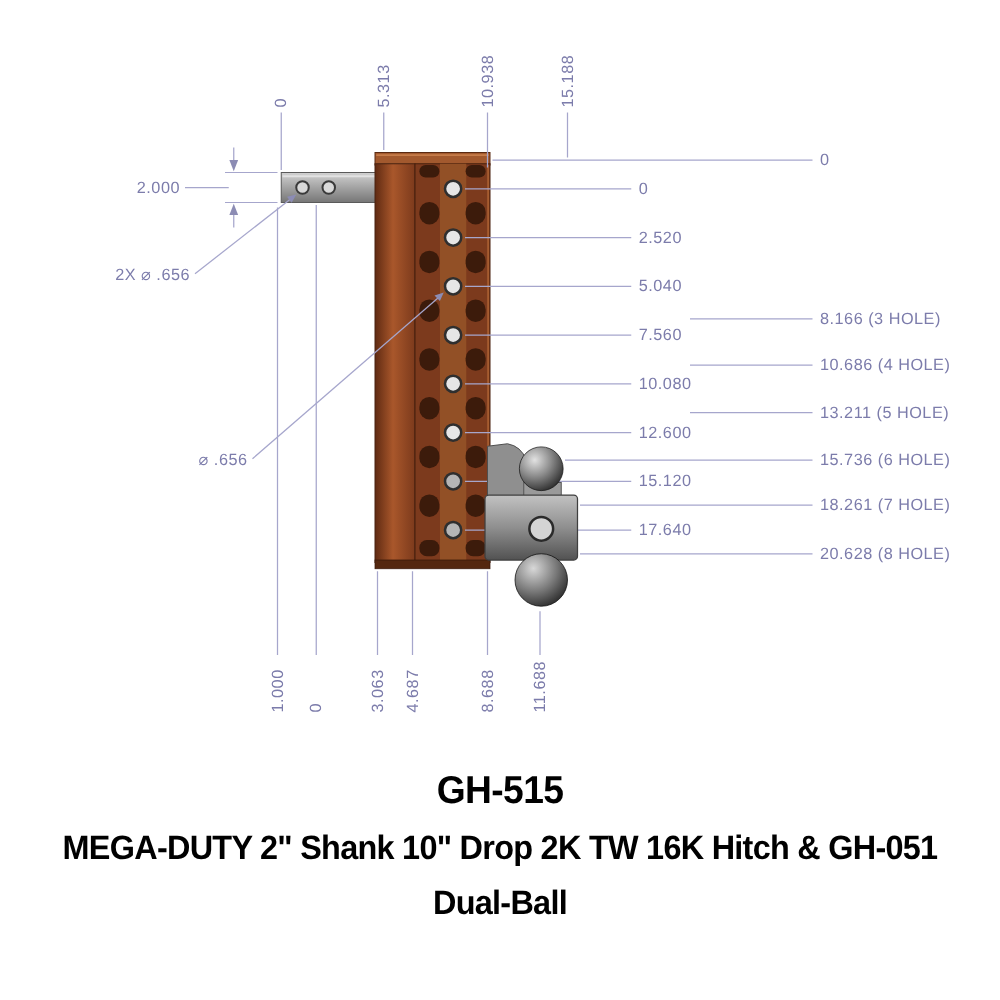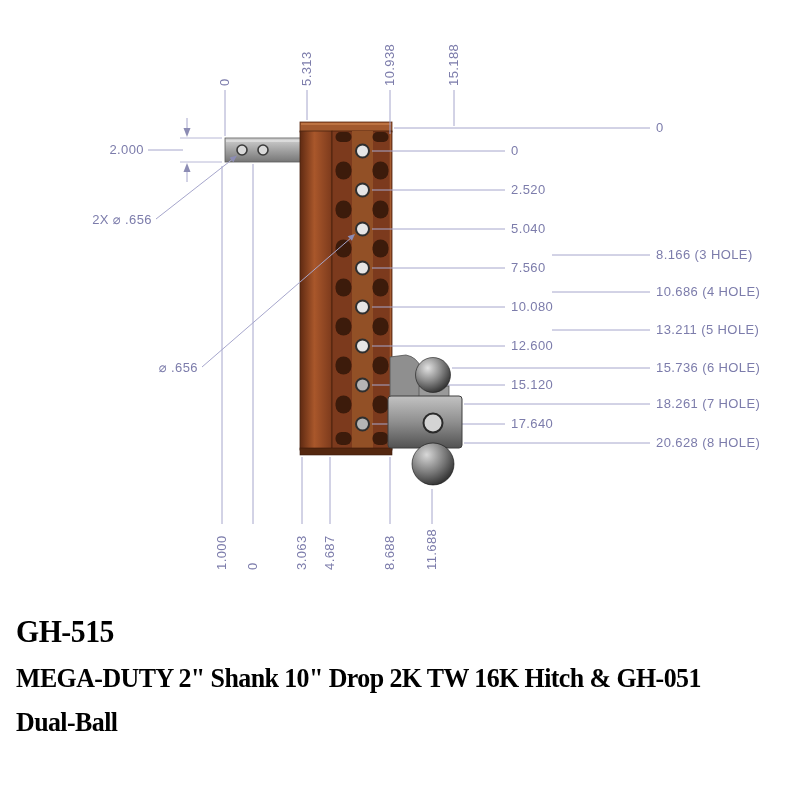--- a/index.html
+++ b/index.html
@@ -3,21 +3,21 @@
 <meta charset="utf-8">
 <style>
   html,body{margin:0;padding:0;background:#fff;}
   body{width:800px;height:800px;font-family:"Liberation Sans",sans-serif;}
   .stage{position:relative;width:800px;height:800px;overflow:hidden;background:#fff;}
   svg{display:block;}
   .dim-text{fill:#7c7cab;font-size:13px;font-family:"Liberation Sans",sans-serif;letter-spacing:.4px;}
   .dim-line{stroke:#a6a6cc;stroke-width:1;fill:none;}
   .dim-tick{stroke:#a6a6cc;stroke-width:.8;fill:none;}
   .arrow{fill:#8c8cb4;}
-  .title-block{position:absolute;top:598px;left:0;width:800px;text-align:left;color:#000;font-family:Liberation Serif, serif;}
+  .title-block{position:absolute;top:598px;left:0;width:800px;text-align:center;color:#000;}
   .model{font-size:31px;font-weight:bold;letter-spacing:-.5px;margin:16px 0 0;transform:scaleX(.96);transform-origin:center;}
   .desc{font-size:27px;font-weight:bold;letter-spacing:-.6px;margin:13px 0 0;transform:scaleX(.96);transform-origin:center;}
 </style>
 </head>
 <body>
 
 <div class="stage">
 
 <svg width="800" height="600" viewBox="0 0 800 600">
   <defs>

